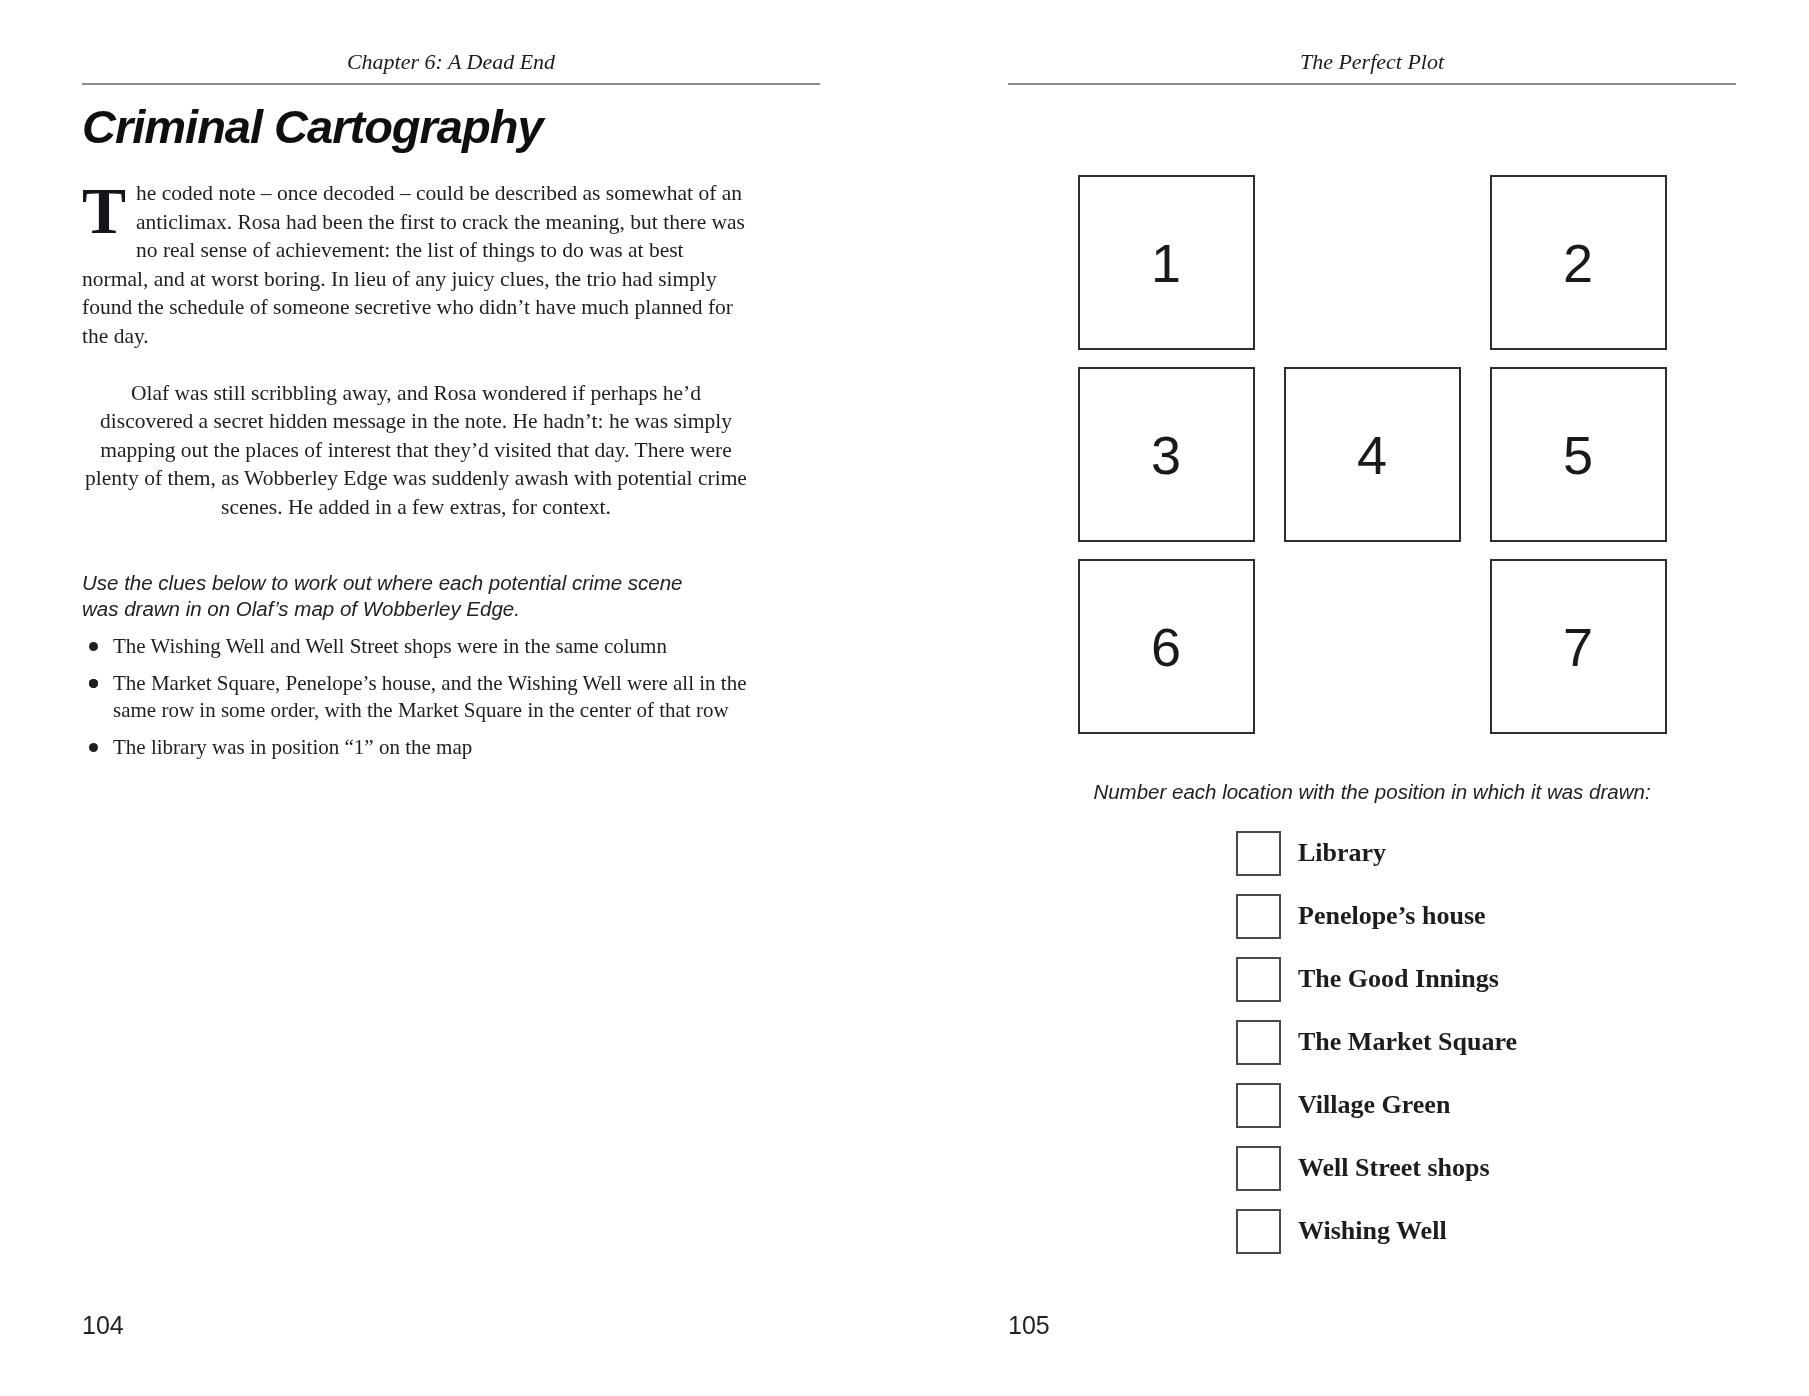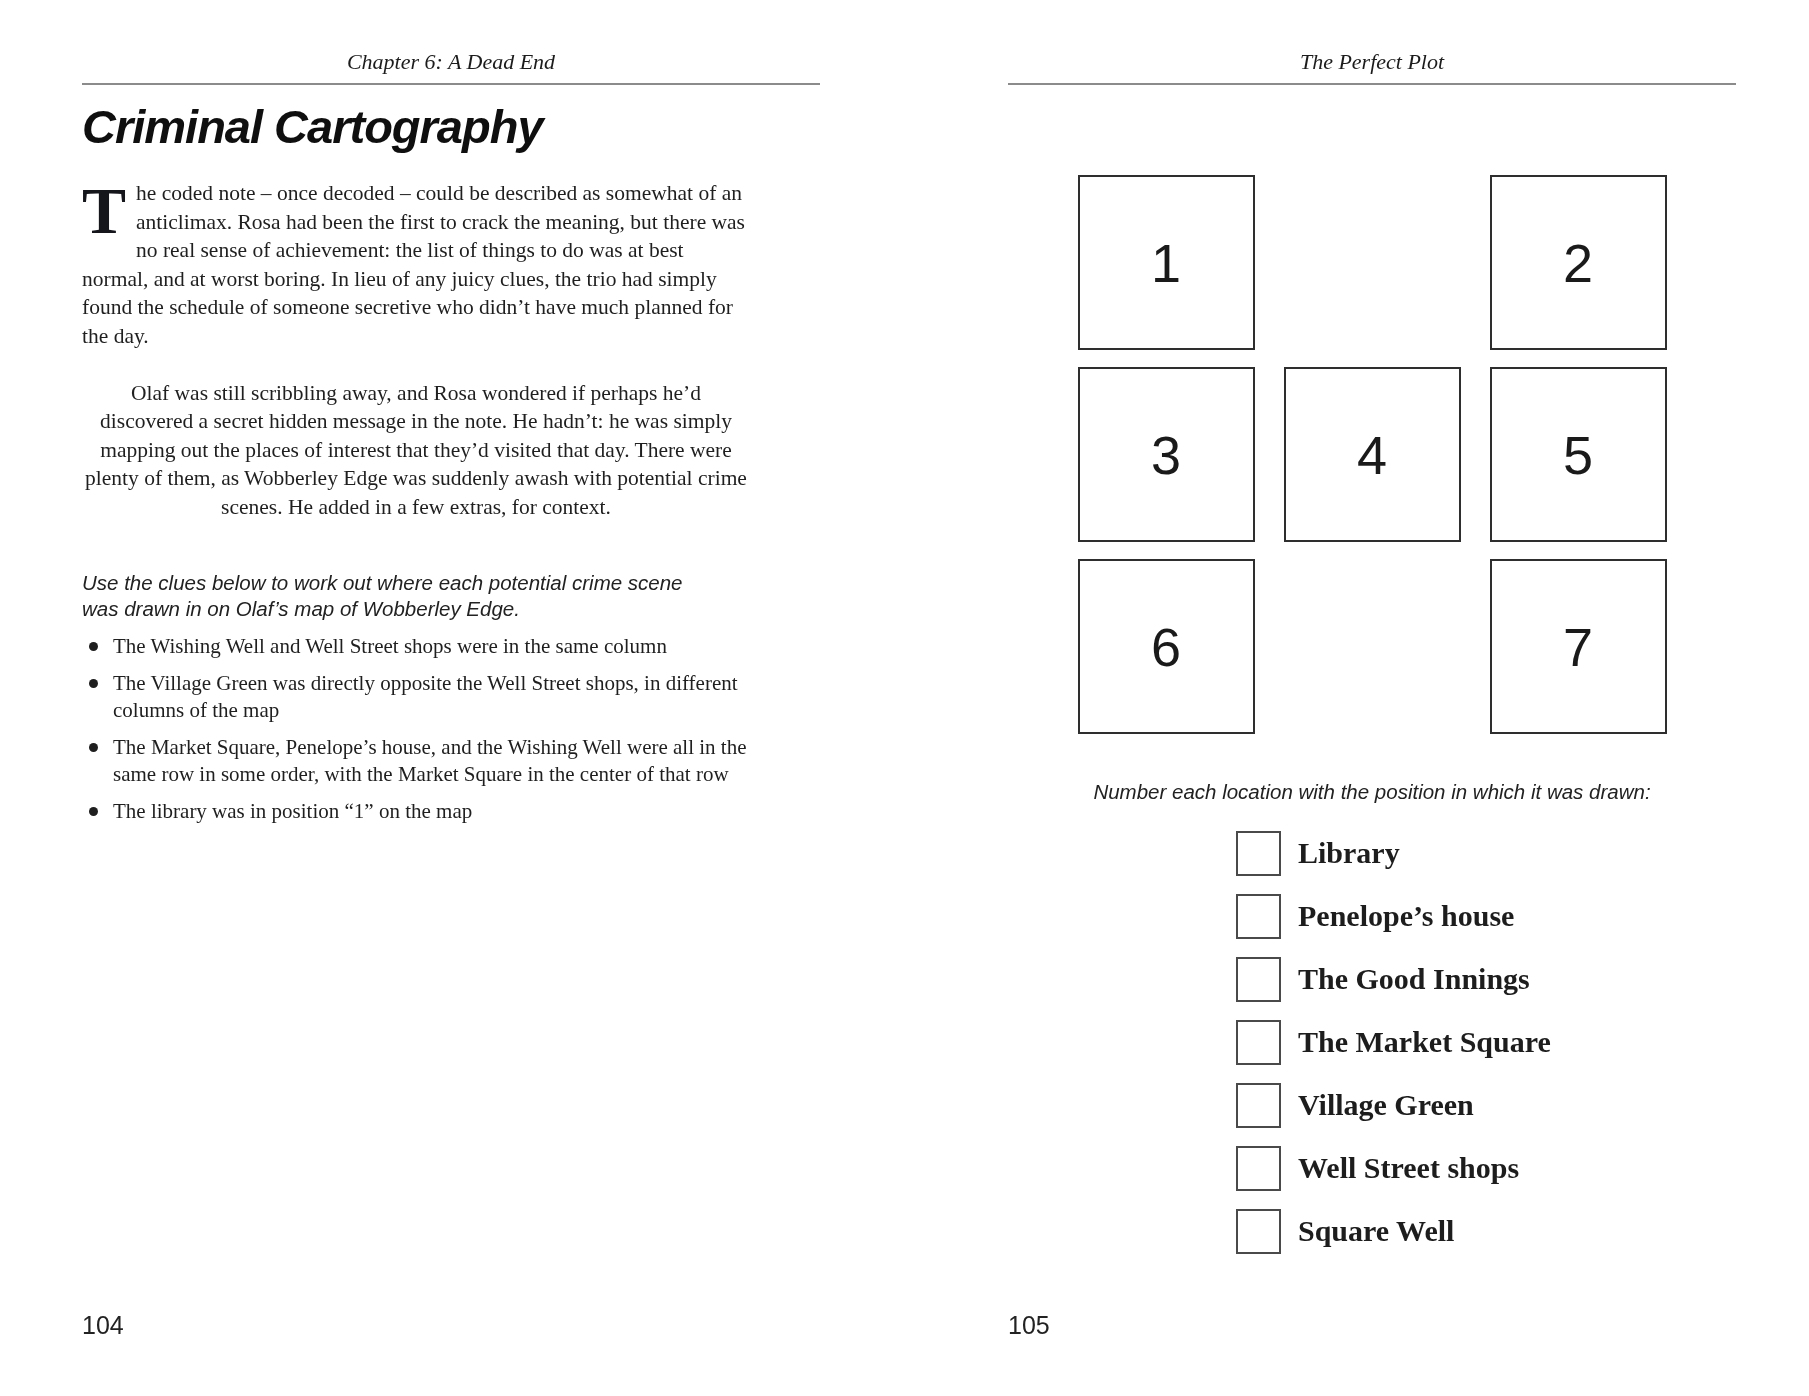--- a/index.html
+++ b/index.html
@@ -42,21 +42,21 @@
   .pos-r2c1{grid-row:2;grid-column:1;} .pos-r2c2{grid-row:2;grid-column:2;}
   .pos-r2c3{grid-row:2;grid-column:3;} .pos-r3c1{grid-row:3;grid-column:1;}
   .pos-r3c3{grid-row:3;grid-column:3;}
 
   .instruction.centered{margin:45px auto 0 auto;max-width:none;text-align:center;}
 
   .loc-list{margin:25px 0 0 228px;}
   .loc-row{display:flex;align-items:center;height:45px;margin-bottom:18px;}
   .answer-box{width:45px;height:45px;border:2px solid #4a4a4a;background:#ffffff;
               box-sizing:border-box;flex:0 0 auto;}
-  .loc-label{margin-left:17px;font-weight:bold;font-size:30px;color:#1d1d1d;}
+  .loc-label{margin-left:17px;font-weight:bold;font-size:26px;color:#1d1d1d;}
 </style>
 </head>
 <body>
 
 <div class="spread">
 
   <section class="page left">
     <div class="running-head">Chapter 6: A Dead End</div>
 
     <h1 class="title">Criminal Cartography</h1>
@@ -69,21 +69,20 @@
 
     <p class="instruction">Use the clues below to work out where each potential crime scene was drawn in on Olaf’s map of Wobberley Edge.</p>
 
     <ul class="clues">
       <li>
         <span class="bullet"></span>
         <span>The Wishing Well and Well Street shops were in the same column</span>
       </li>
       <li>
         <span class="bullet"></span>
-        <span>The Village Green was directly opposite the Well Street shops, in different columns of the map</span>
       </li>
       <li>
         <span class="bullet"></span>
         <span>The Market Square, Penelope’s house, and the Wishing Well were all in the same row in some order, with the Market Square in the center of that row</span>
       </li>
       <li>
         <span class="bullet"></span>
         <span>The library was in position “1” on the map</span>
       </li>
     </ul>
@@ -140,20 +139,20 @@
       <div class="loc-row">
         <span class="answer-box"></span>
         <span class="loc-label">Village Green</span>
       </div>
       <div class="loc-row">
         <span class="answer-box"></span>
         <span class="loc-label">Well Street shops</span>
       </div>
       <div class="loc-row">
         <span class="answer-box"></span>
-        <span class="loc-label">Square Well</span>
+        <span class="loc-label">Wishing Well</span>
       </div>
     </div>
 
     <div class="page-num">105</div>
   </section>
 
 </div>
 
 </body></html>

